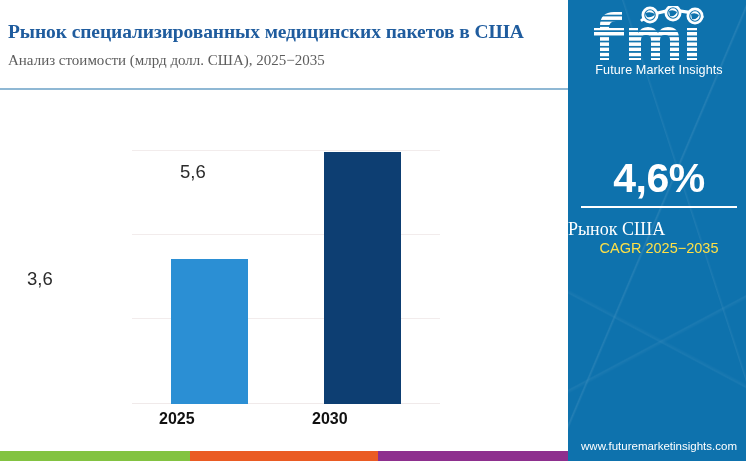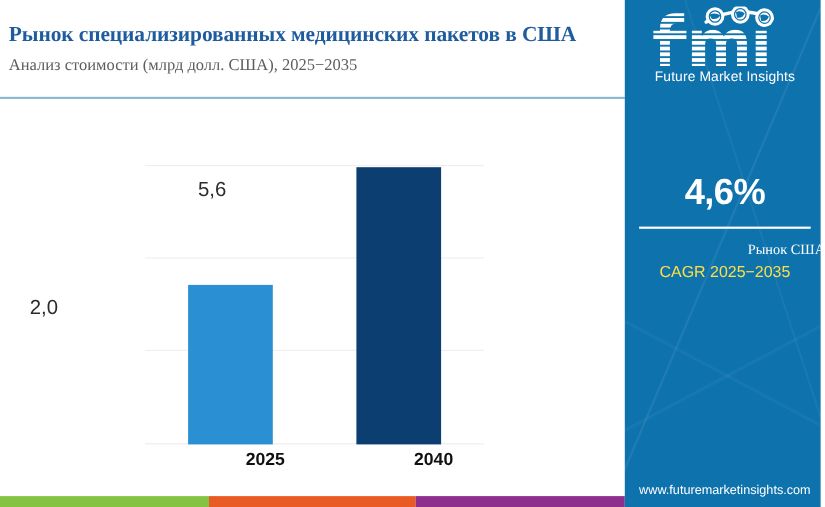--- a/index.html
+++ b/index.html
@@ -55,21 +55,21 @@
     position:absolute;
     width:100px; text-align:left;
     font-size:18.5px; color:#2b2b2b;
     font-family:"Liberation Sans", sans-serif;
   }
   #value-2025 { left:27px; bottom:150px; }
   #value-2035 { left:180px; bottom:257px; }
 
   .cat-label {
     position:absolute; top:318px;
-    width:100px; text-align:right;
+    width:100px; text-align:left;
     font-size:16px; font-weight:bold; color:#111111;
   }
   #cat-2025 { left:159px; }
   #cat-2035 { left:312px; }
 
   
   #side-panel {
     position:absolute; left:568px; top:0; width:178px; height:461px;
     background:#0e72ad;
     overflow:hidden;
@@ -91,32 +91,32 @@
   #logo-tagline {
     position:absolute; left:0; top:57px; width:182px;
     text-align:center;
     font-size:12.6px; color:#ffffff; letter-spacing:.1px;
   }
 
   
   #cagr-value {
     position:absolute; left:0; top:155px; width:182px;
     text-align:center;
-    font-size:33px; font-weight:bold; color:#ffffff;
+    font-size:41px; font-weight:bold; color:#ffffff;
     letter-spacing:-0.5px;
   }
   #cagr-rule {
     position:absolute; left:13px; top:206px; width:156px; height:1.5px;
     background:#ffffff;
   }
   #cagr-market {
     position:absolute; left:0; top:219px; width:182px;
-    text-align:right;
+    text-align:left;
     font-family:"Liberation Serif", serif;
-    font-size:13px; color:#ffffff;
+    font-size:18px; color:#ffffff;
   }
   #cagr-period {
     position:absolute; left:0; top:240px; width:182px;
     text-align:center;
     font-size:14.5px; color:#fde047;
   }
 
   #site-url {
     position:absolute; left:0; top:440px; width:182px;
     text-align:center;
@@ -148,25 +148,25 @@
     <div id="plot">
       <div class="gridline g0"></div>
       <div class="gridline g1"></div>
       <div class="gridline g2"></div>
       <div class="gridline g3"></div>
 
       <div class="bar" id="bar-2025"></div>
       <div class="bar" id="bar-2035"></div>
     </div>
 
-    <div class="bar-value" id="value-2025">2,0</div>
+    <div class="bar-value" id="value-2025">3,6</div>
     <div class="bar-value" id="value-2035">5,6</div>
 
     <div class="cat-label" id="cat-2025">2025</div>
-    <div class="cat-label" id="cat-2035">2040</div>
+    <div class="cat-label" id="cat-2035">2030</div>
   </div>
 
   <div id="bottom-strip">
     <div class="strip-seg" id="strip-green"></div>
     <div class="strip-seg" id="strip-orange"></div>
     <div class="strip-seg" id="strip-purple"></div>
   </div>
 
   <div id="side-panel">
     <div class="texture"></div>

